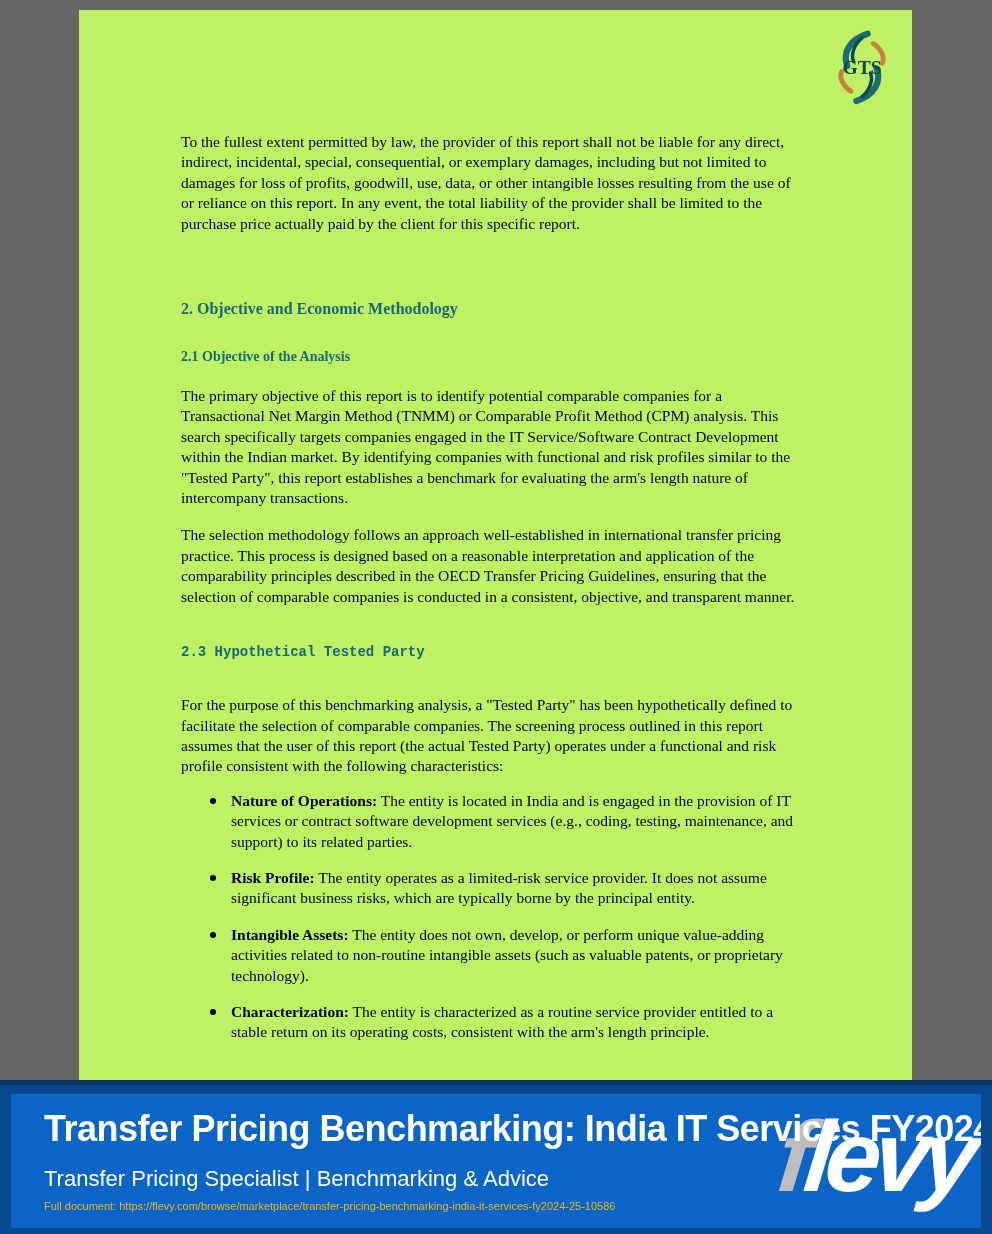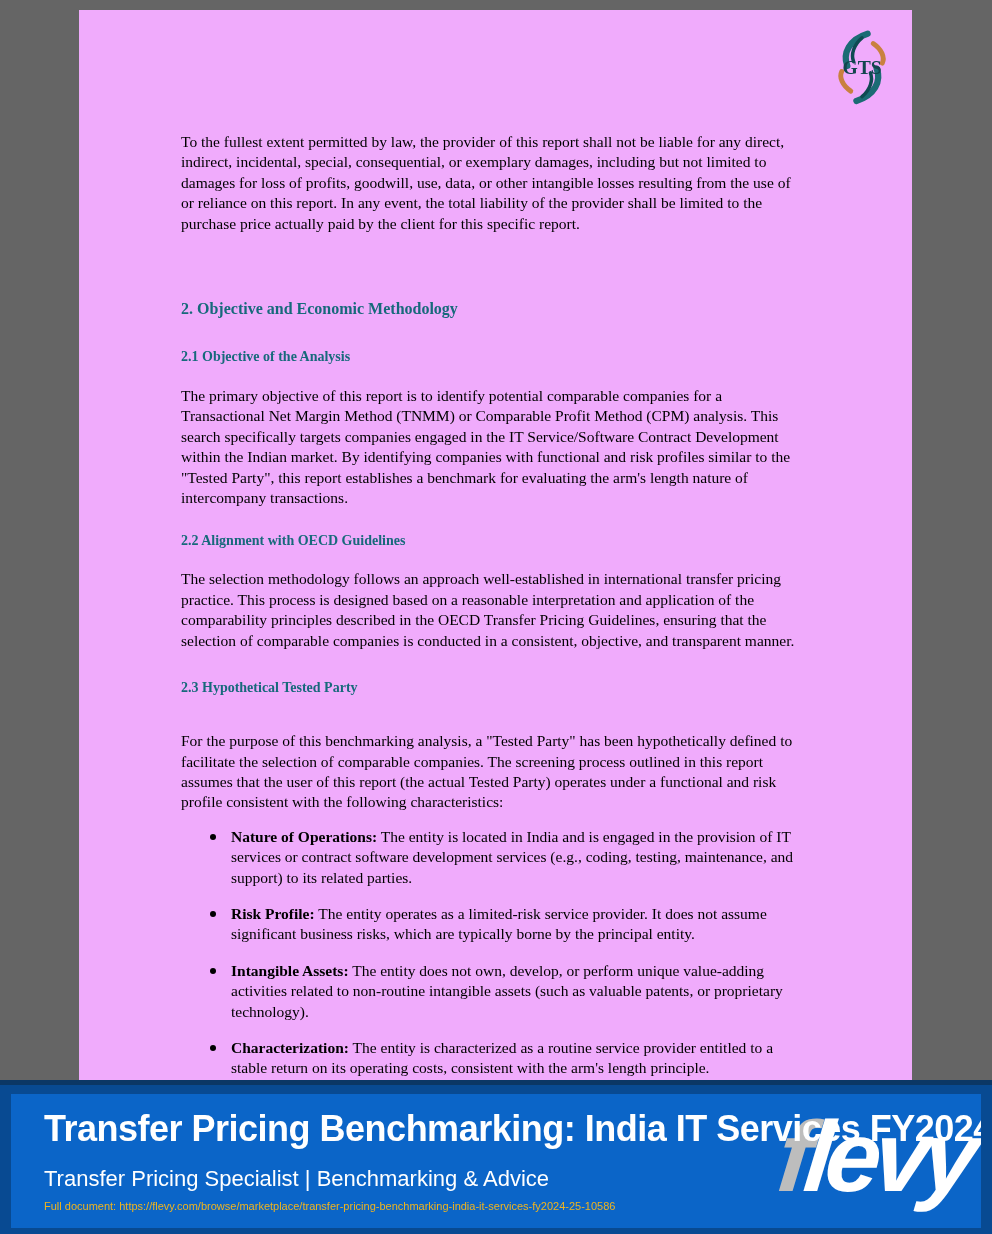--- a/index.html
+++ b/index.html
@@ -3,21 +3,21 @@
 <meta charset="utf-8">
 <style>
   html,body{margin:0;padding:0;}
   body{
     width:992px;height:1234px;position:relative;overflow:hidden;
     background:#656565;
     font-family:"Liberation Serif", serif;
   }
   .page{
     position:absolute;left:79px;top:10px;width:833px;height:1224px;
-    background:#f0abfc;
+    background:#bef264;
   }
   .gts-logo{
     position:absolute;top:18px;left:748px;width:70px;height:80px;
   }
   .content{
     position:absolute;left:102px;top:96px;width:624px;
     color:#000;font-size:15.5px;line-height:20.4px;
   }
   .h-small{
     font-weight:bold;font-size:15.5px;margin:0 0 0 0;color:#000;
@@ -92,24 +92,23 @@
 
   <div class="content">
 
     <p class="para">To the fullest extent permitted by law, the provider of this report shall not be liable for any direct, indirect, incidental, special, consequential, or exemplary damages, including but not limited to damages for loss of profits, goodwill, use, data, or other intangible losses resulting from the use of or reliance on this report. In any event, the total liability of the provider shall be limited to the purchase price actually paid by the client for this specific report.</p>
 
     <div class="chapter-title">2. Objective and Economic Methodology</div>
 
     <div class="sub-head">2.1 Objective of the Analysis</div>
     <p class="para-tight para" style="margin-top:18px;">The primary objective of this report is to identify potential comparable companies for a Transactional Net Margin Method (TNMM) or Comparable Profit Method (CPM) analysis. This search specifically targets companies engaged in the IT Service/Software Contract Development within the Indian market. By identifying companies with functional and risk profiles similar to the "Tested Party", this report establishes a benchmark for evaluating the arm's length nature of intercompany transactions.</p>
 
-    <div class="sub-head">2.2 Alignment with OECD Guidelines</div>
     <p class="para" style="margin-top:17px;">The selection methodology follows an approach well-established in international transfer pricing practice. This process is designed based on a reasonable interpretation and application of the comparability principles described in the OECD Transfer Pricing Guidelines, ensuring that the selection of comparable companies is conducted in a consistent, objective, and transparent manner.</p>
 
-    <div class="sub-head" style="margin-top:26px;">2.3 Hypothetical Tested Party</div>
+    <div class="sub-head" style="margin-top:34px;font-family:Liberation Mono, monospace;">2.3 Hypothetical Tested Party</div>
     <p class="para" style="margin-top:32px;">For the purpose of this benchmarking analysis, a "Tested Party" has been hypothetically defined to facilitate the selection of comparable companies. The screening process outlined in this report assumes that the user of this report (the actual Tested Party) operates under a functional and risk profile consistent with the following characteristics:</p>
 
     <ul class="char-list">
       <li>
         <span class="dot"></span>
         <b>Nature of Operations:</b>
         <span>The entity is located in India and is engaged in the provision of IT services or contract software development services (e.g., coding, testing, maintenance, and support) to its related parties.</span>
       </li>
       <li>
         <span class="dot"></span>

